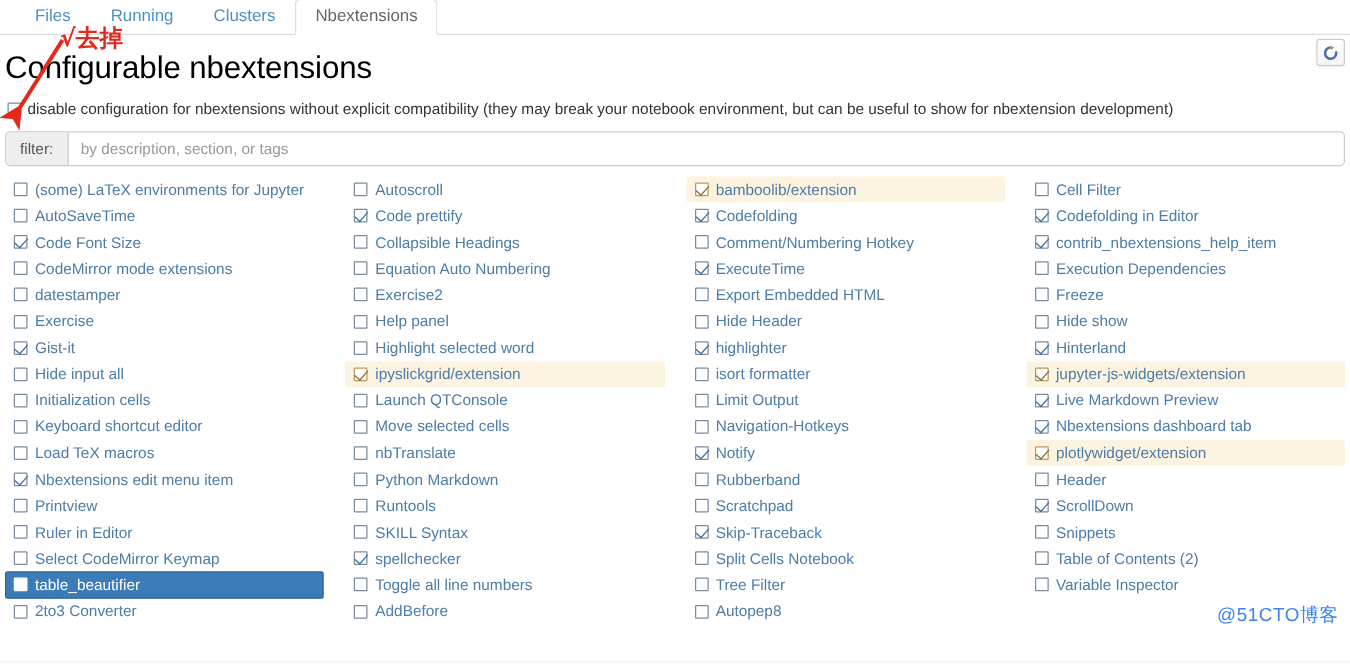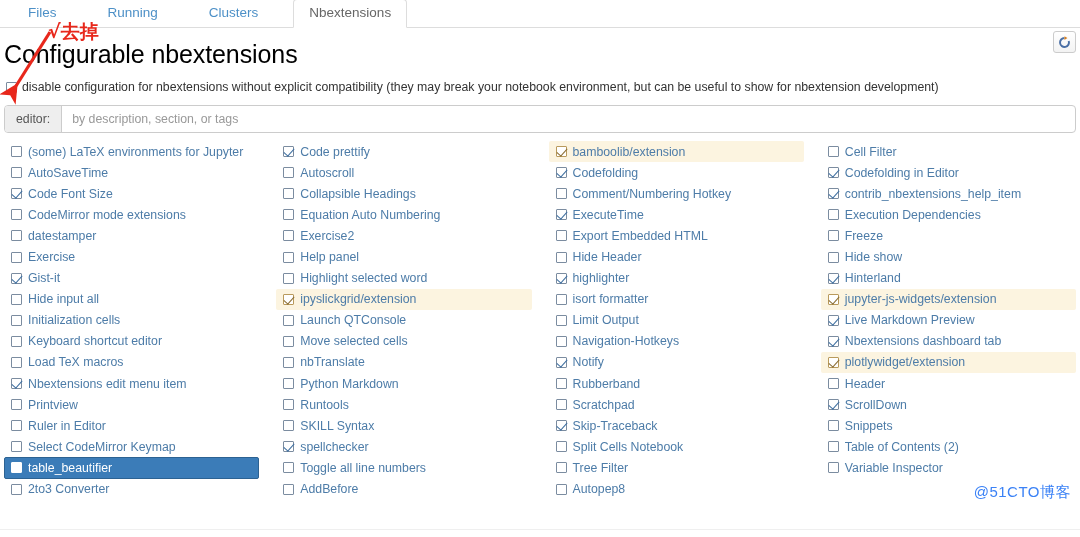--- a/index.html
+++ b/index.html
@@ -19,21 +19,20 @@
 
   
   .tabbar {
     position: relative;
     height: 28px;
     border-bottom: 1px solid #dddddd;
     padding-left: 12px;
     display: flex;
     align-items: flex-end;
     background: #fff;
-    gap: 19px;
   }
   .tab {
     font-size: 13.5px;
     color: #4d90c7;
     padding: 5px 15px 6px 15px;
     line-height: 16px;
     margin-bottom: -1px;
     border: 1px solid transparent;
     border-radius: 4px 4px 0 0;
     cursor: pointer;
@@ -238,21 +237,21 @@
   </div>
 
   <h1 class="page-title">Configurable nbextensions</h1>
 
   <label class="disable-row">
     <span class="cb"></span>
     <span>disable configuration for nbextensions without explicit compatibility (they may break your notebook environment, but can be useful to show for nbextension development)</span>
   </label>
 
   <div class="filter-wrap">
-    <span class="filter-label">editor:</span>
+    <span class="filter-label">filter:</span>
     <input class="filter-input" type="text" placeholder="by description, section, or tags" style="">
   </div>
 
   <div class="ext-grid" id="ext-grid">
       <div class="ext-item">
         <span class="cb"></span>
         <span>(some) LaTeX environments for Jupyter</span>
       </div>
       <div class="ext-item">
         <span class="cb"></span>
@@ -312,26 +311,26 @@
       </div>
       <div class="ext-item selected">
         <span class="cb"></span>
         <span>table_beautifier</span>
       </div>
       <div class="ext-item">
         <span class="cb"></span>
         <span>2to3 Converter</span>
       </div>
       <div class="ext-item">
+        <span class="cb"></span>
+        <span>Autoscroll</span>
+      </div>
+      <div class="ext-item">
         <span class="cb checked"></span>
         <span>Code prettify</span>
-      </div>
-      <div class="ext-item">
-        <span class="cb"></span>
-        <span>Autoscroll</span>
       </div>
       <div class="ext-item">
         <span class="cb"></span>
         <span>Collapsible Headings</span>
       </div>
       <div class="ext-item">
         <span class="cb"></span>
         <span>Equation Auto Numbering</span>
       </div>
       <div class="ext-item">

